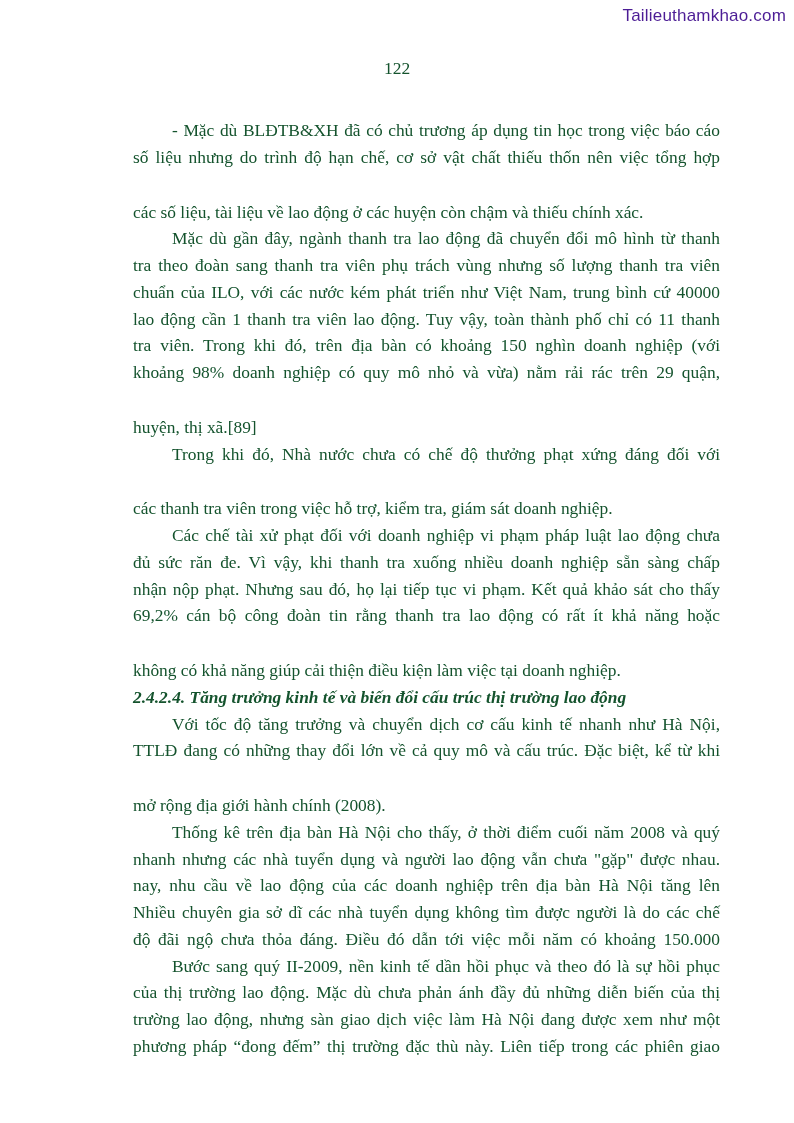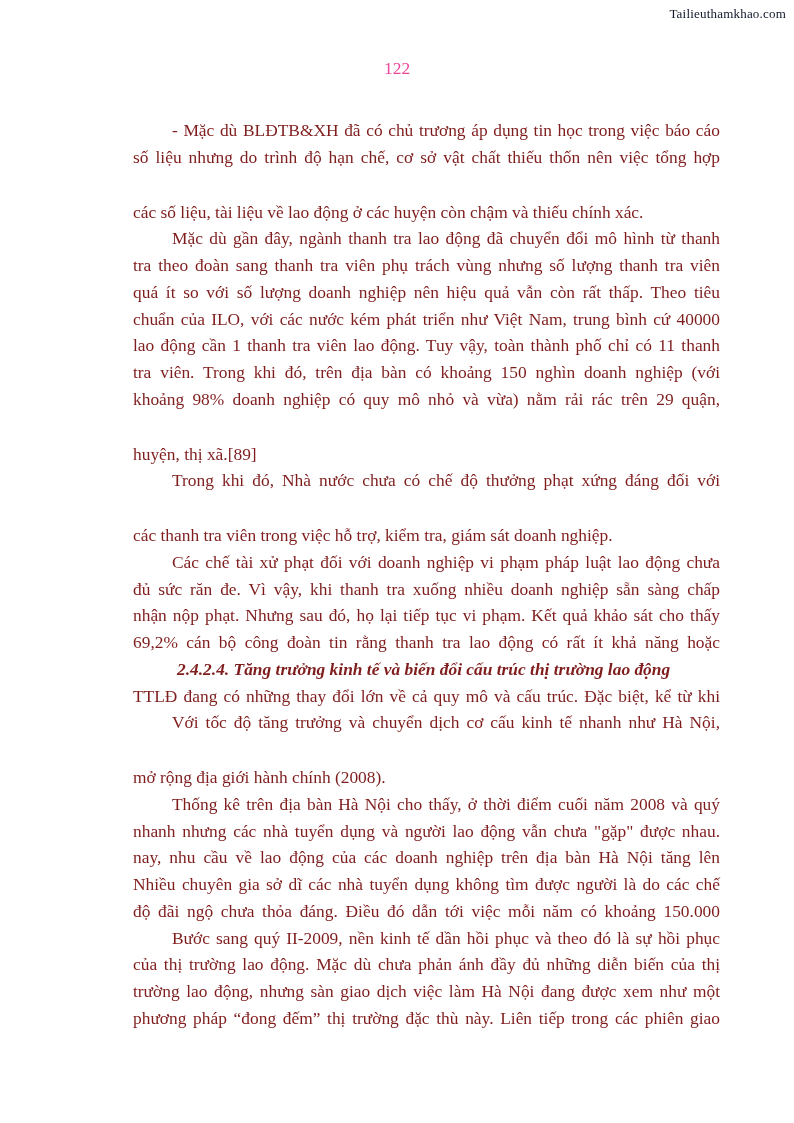--- a/index.html
+++ b/index.html
@@ -1,80 +1,80 @@
 <!DOCTYPE html>
 <html><head>
   <meta charset="utf-8">
   <style>
     html, body { margin: 0; padding: 0; background: #ffffff; }
     body { width: 794px; height: 1123px; position: relative; overflow: hidden; }
     .watermark {
       position: absolute; right: 8px; top: 6px;
-      font-family: Liberation Serif, serif; font-size: 13px;
-      color: #0f172a; letter-spacing: 0.2px;
+      font-family: Liberation Sans, sans-serif; font-size: 17px;
+      color: #4c1d95; letter-spacing: 0.2px;
     }
     .page-number {
       position: absolute; left: 0; width: 794px; top: 58px; text-align: center;
-      font-family: "Liberation Serif", serif; font-size: 17.5px; color: #ec4899;
+      font-family: "Liberation Serif", serif; font-size: 17.5px; color: #14532d;
     }
     .content {
       position: absolute; left: 133px; top: 117px; width: 587px;
       font-family: "Liberation Serif", serif; font-size: 17.4px; line-height: 26.75px;
-      color: #7f1d1d;
+      color: #14532d;
     }
     .line { display: block; text-align: justify; text-align-last: justify; white-space: nowrap; }
     .line.last { text-align-last: left; margin-top: 28px; }
     .bullet-heading { font-style: italic; text-indent: 39px; white-space: nowrap; }
     .bullet-heading .sym { font-style: normal; font-size: 15px; margin-right: 4px; }
-    .section-heading { font-weight: bold; font-style: italic; white-space: nowrap; margin-left: 44px; }
+    .section-heading { font-weight: bold; font-style: italic; white-space: nowrap; }
     .ind { padding-left: 39px; }
   </style>
 </head>
 <body>
 
 <div class="watermark">Tailieuthamkhao.com</div>
 <div class="page-number">122</div>
 
 <div class="content">
 
   <div>
     <span class="line ind">- Mặc dù BLĐTB&amp;XH đã có chủ trương áp dụng tin học trong việc báo cáo</span>
     <span class="line">số liệu nhưng do trình độ hạn chế, cơ sở vật chất thiếu thốn nên việc tổng hợp</span>
     <span class="line last">các số liệu, tài liệu về lao động ở các huyện còn chậm và thiếu chính xác.</span>
   </div>
 
 
   <div>
     <span class="line ind">Mặc dù gần đây, ngành thanh tra lao động đã chuyển đổi mô hình từ thanh</span>
     <span class="line">tra theo đoàn sang thanh tra viên phụ trách vùng nhưng số lượng thanh tra viên</span>
-    <span class="line">quá ít so với số lượng doanh nghiệp nên hiệu quả vẫn còn rất thấp. Theo tiêu</span>
     <span class="line">chuẩn của ILO, với các nước kém phát triển như Việt Nam, trung bình cứ 40000</span>
     <span class="line">lao động cần 1 thanh tra viên lao động. Tuy vậy, toàn thành phố chỉ có 11 thanh</span>
     <span class="line">tra viên. Trong khi đó, trên địa bàn có khoảng 150 nghìn doanh nghiệp (với</span>
     <span class="line">khoảng 98% doanh nghiệp có quy mô nhỏ và vừa) nằm rải rác trên 29 quận,</span>
     <span class="line last">huyện, thị xã.[89]</span>
   </div>
 
   <div>
     <span class="line ind">Trong khi đó, Nhà nước chưa có chế độ thưởng phạt xứng đáng đối với</span>
     <span class="line last">các thanh tra viên trong việc hỗ trợ, kiểm tra, giám sát doanh nghiệp.</span>
   </div>
 
   <div>
     <span class="line ind">Các chế tài xử phạt đối với doanh nghiệp vi phạm pháp luật lao động chưa</span>
     <span class="line">đủ sức răn đe. Vì vậy, khi thanh tra xuống nhiều doanh nghiệp sẵn sàng chấp</span>
     <span class="line">nhận nộp phạt. Nhưng sau đó, họ lại tiếp tục vi phạm. Kết quả khảo sát cho thấy</span>
     <span class="line">69,2% cán bộ công đoàn tin rằng thanh tra lao động có rất ít khả năng hoặc</span>
+    <span class="line last">không có khả năng giúp cải thiện điều kiện làm việc tại doanh nghiệp.</span>
   </div>
 
   <div class="section-heading">2.4.2.4. Tăng trưởng kinh tế và biến đổi cấu trúc thị trường lao động</div>
 
   <div>
+    <span class="line ind">Với tốc độ tăng trưởng và chuyển dịch cơ cấu kinh tế nhanh như Hà Nội,</span>
     <span class="line">TTLĐ đang có những thay đổi lớn về cả quy mô và cấu trúc. Đặc biệt, kể từ khi</span>
-    <span class="line ind">Với tốc độ tăng trưởng và chuyển dịch cơ cấu kinh tế nhanh như Hà Nội,</span>
     <span class="line last">mở rộng địa giới hành chính (2008).</span>
   </div>
 
   <div>
     <span class="line ind">Thống kê trên địa bàn Hà Nội cho thấy, ở thời điểm cuối năm 2008 và quý</span>
     <span class="line">nhanh nhưng các nhà tuyển dụng và người lao động vẫn chưa "gặp" được nhau.</span>
     <span class="line">nay, nhu cầu về lao động của các doanh nghiệp trên địa bàn Hà Nội tăng lên</span>
     <span class="line">Nhiều chuyên gia sở dĩ các nhà tuyển dụng không tìm được người là do các chế</span>
     <span class="line">độ đãi ngộ chưa thỏa đáng. Điều đó dẫn tới việc mỗi năm có khoảng 150.000</span>
   </div>

